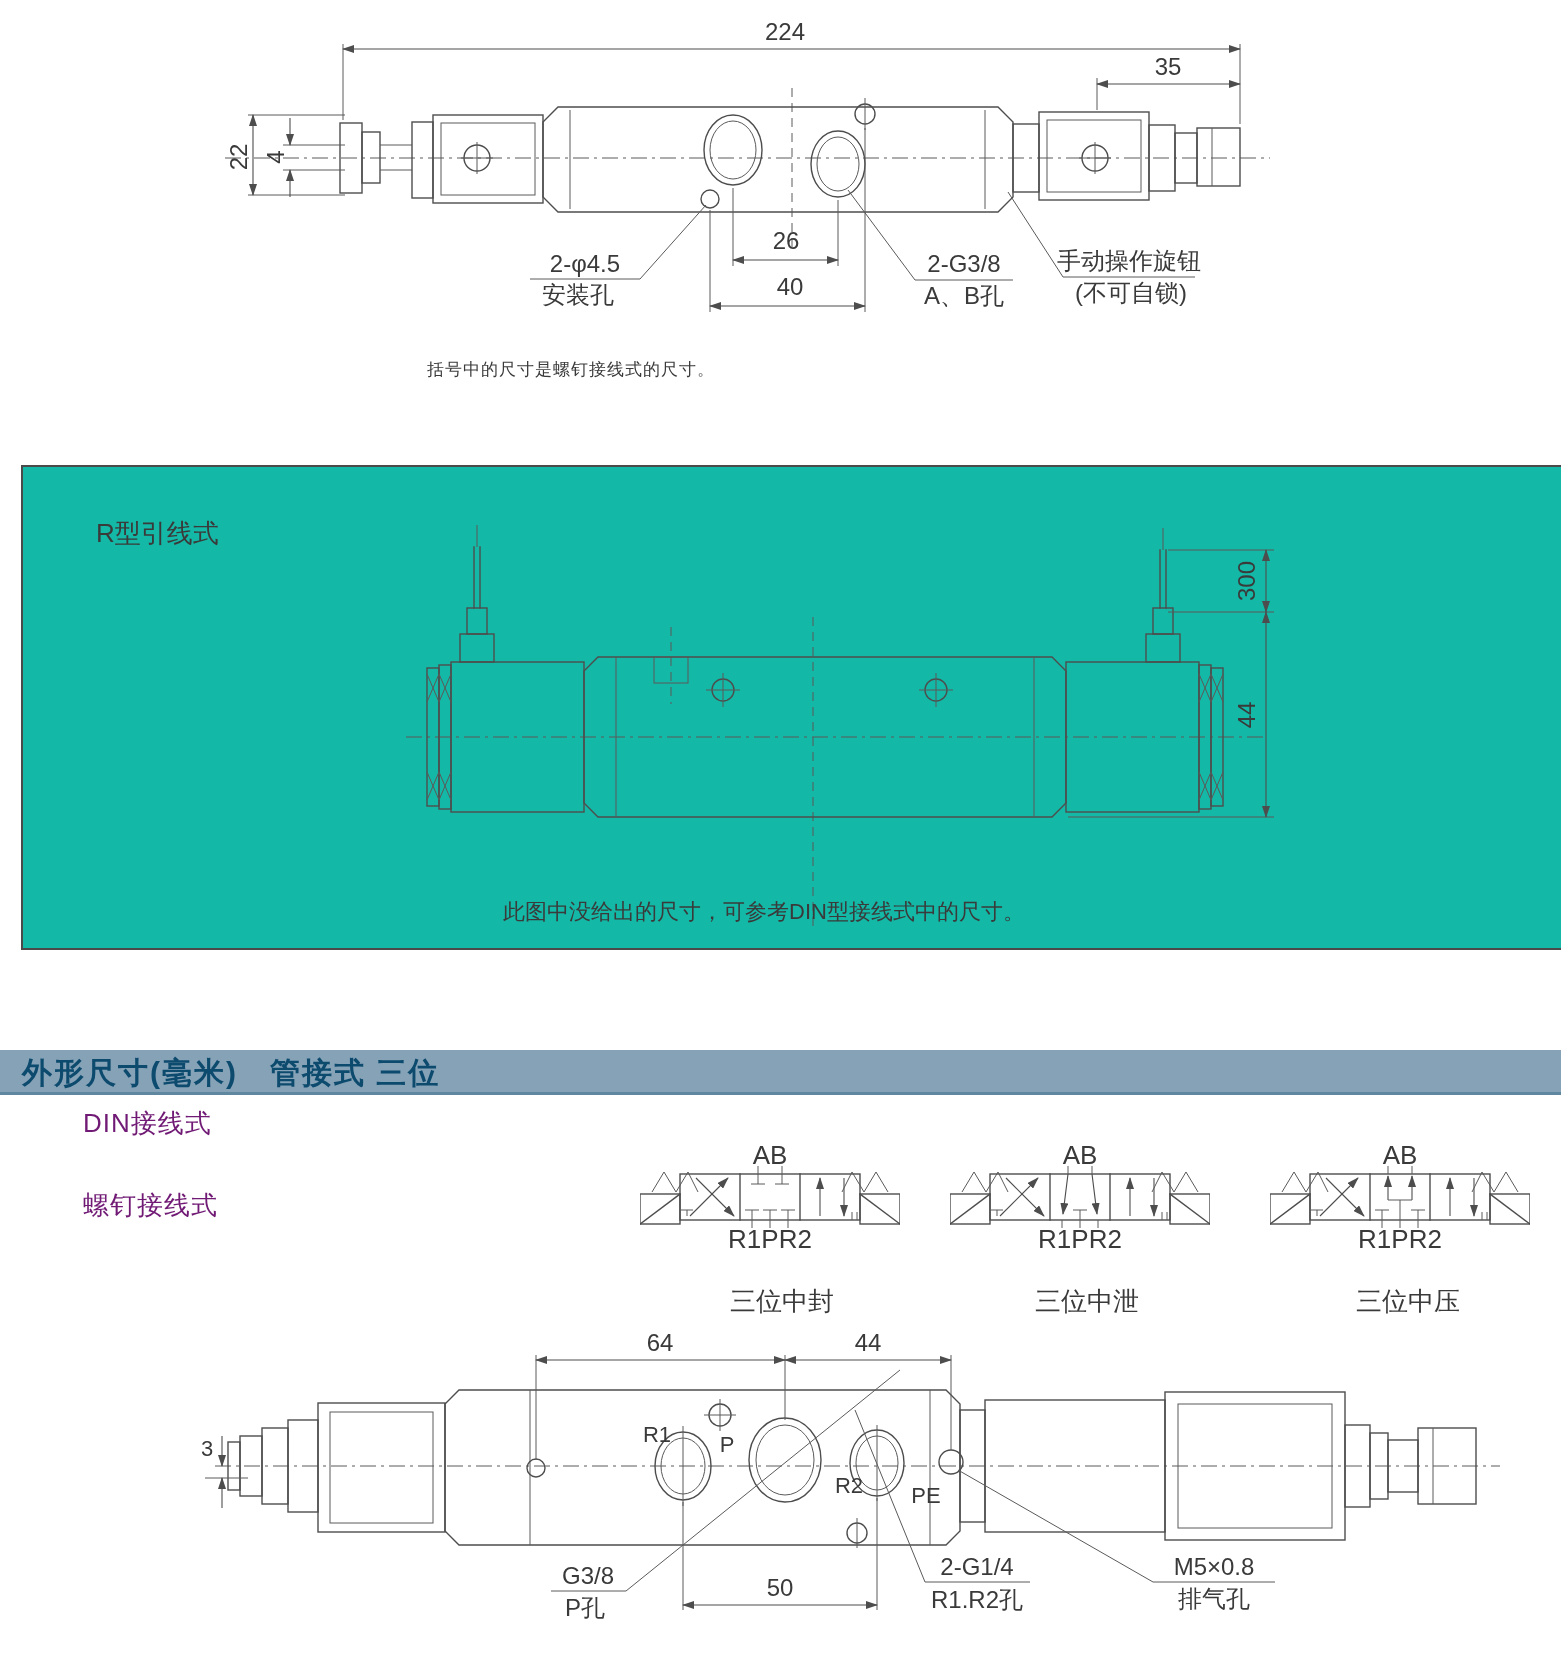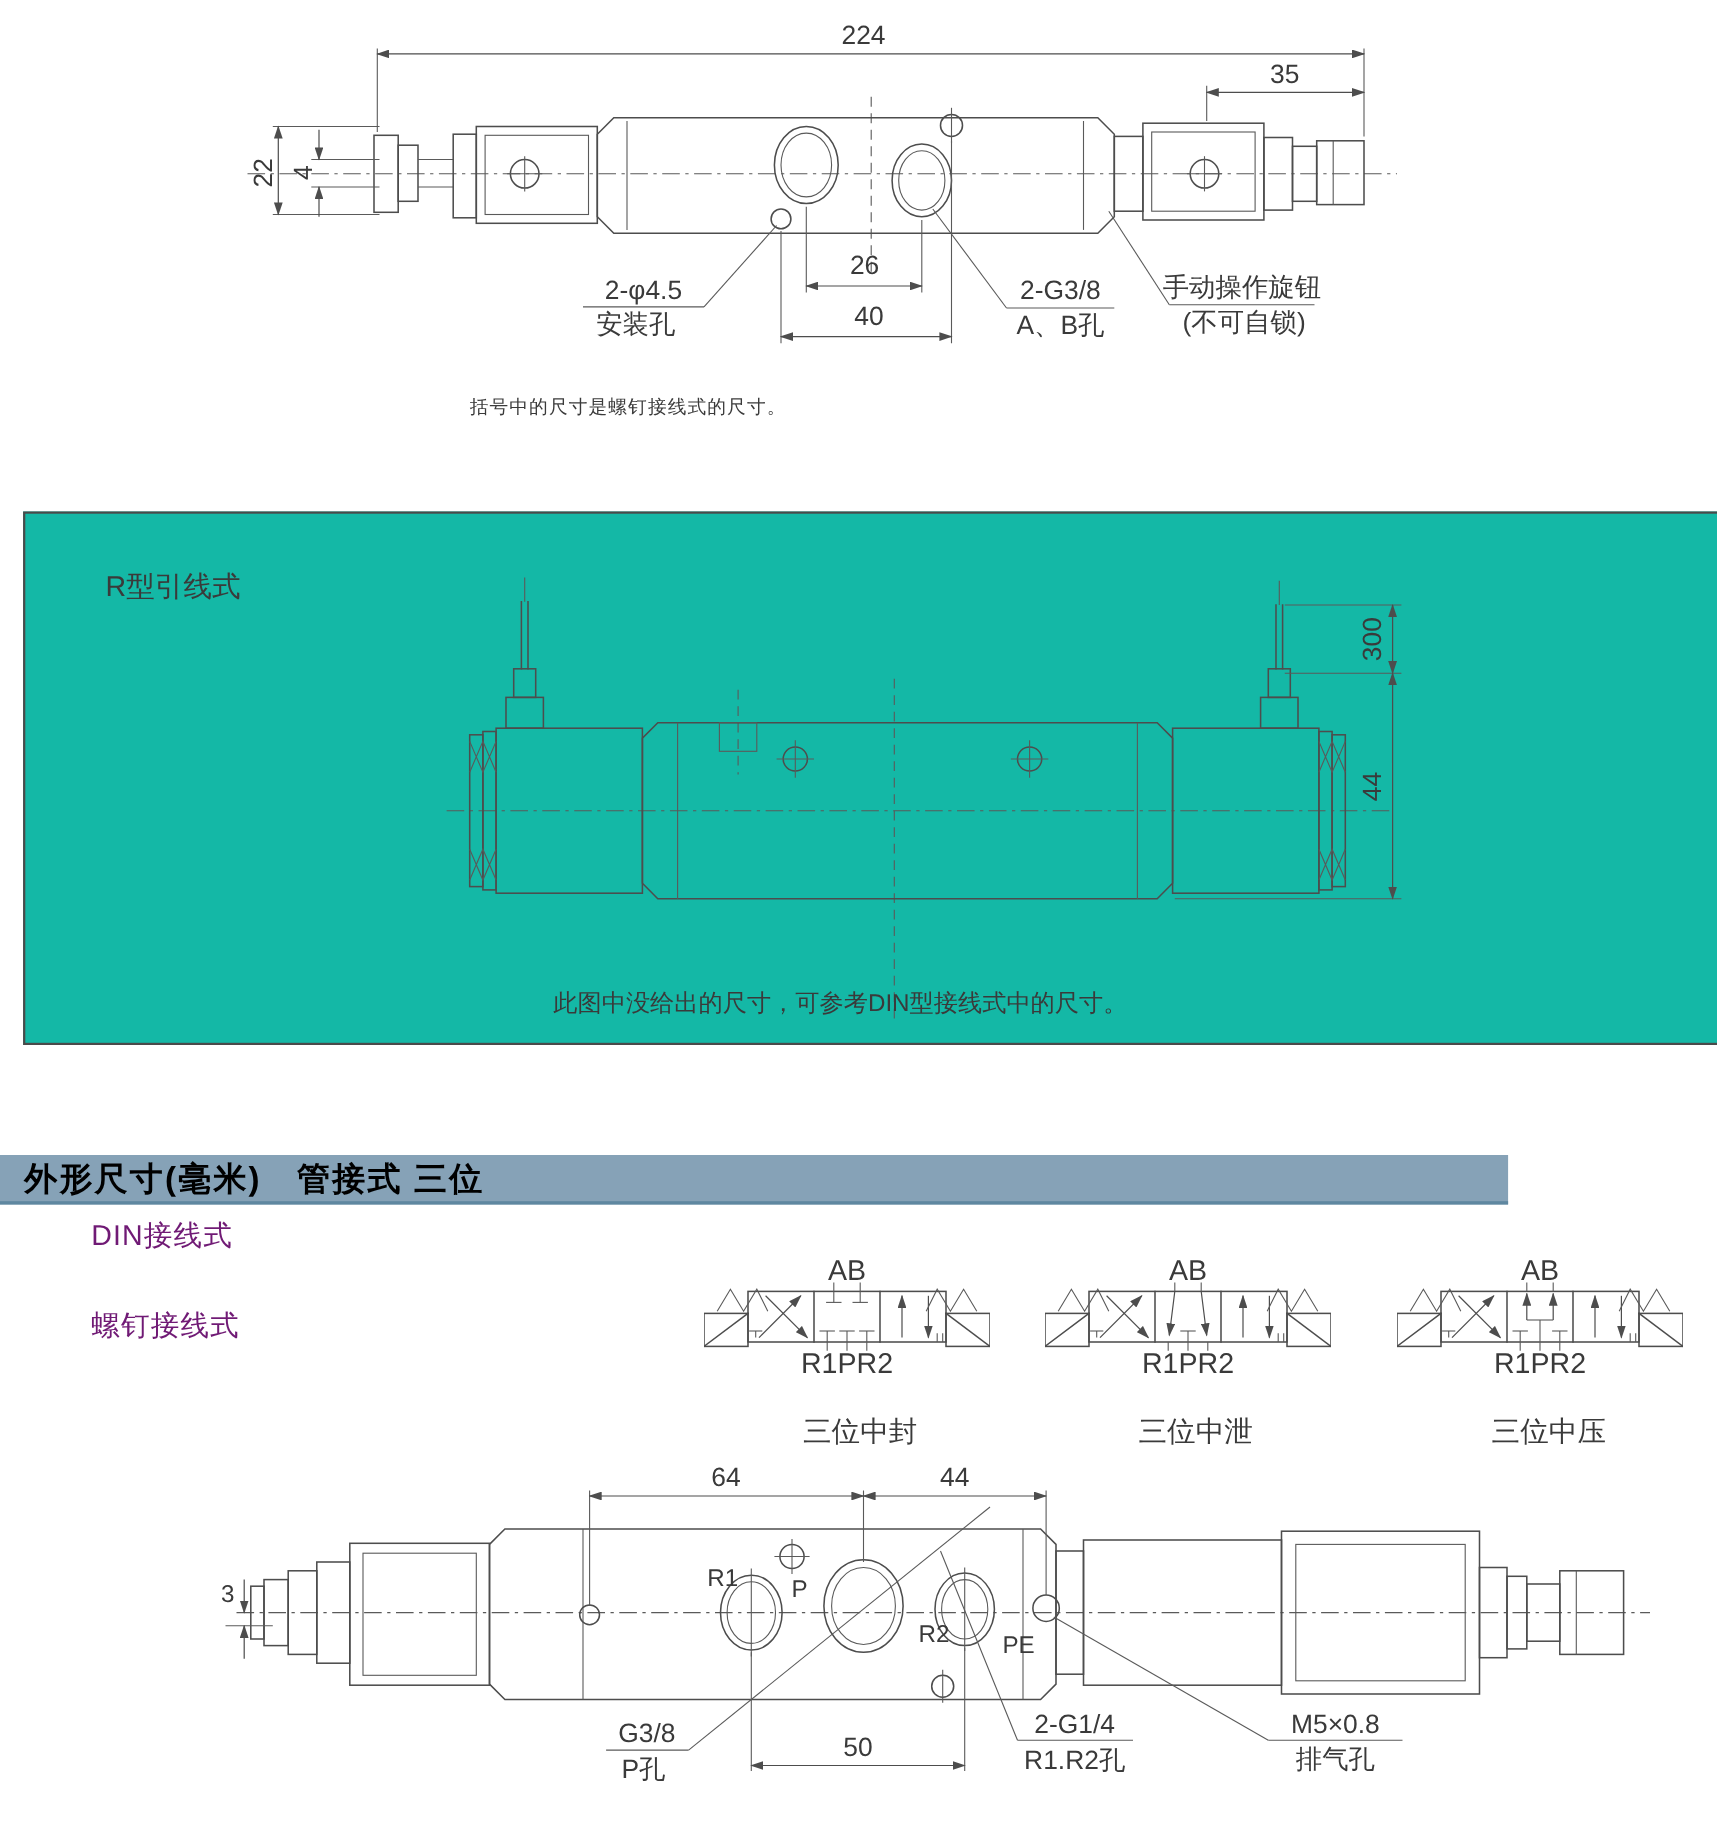--- a/index.html
+++ b/index.html
@@ -10,22 +10,22 @@
   .ln{stroke:#4d4d4d;stroke-width:1.4;fill:none;stroke-linecap:square;}
   .thin{stroke:#5a5a5a;stroke-width:1;fill:none;}
   .dim{stroke:#4d4d4d;stroke-width:1.1;fill:none;}
   .cl{stroke:#5a5a5a;stroke-width:1;fill:none;stroke-dasharray:16 5 3 5;}
   .dash{stroke:#5a5a5a;stroke-width:1;fill:none;stroke-dasharray:9 6;}
   .t22{font-size:22px;}
   .t24{font-size:24px;}
   .t26{font-size:26px;}
   .note{position:absolute;font-size:17px;color:#3a3a3a;letter-spacing:1px;}
   .rbox{position:absolute;left:21px;top:465px;width:1542px;height:481px;border:2px solid #4a4a4a;background:#14b8a6;text-decoration:underline;}
-  .hbar{position:absolute;left:0;top:1050px;width:1371px;height:45px;line-height:45px;
-        padding-left:22px;box-sizing:border-box;font-size:30px;font-weight:bold;color:#000000;letter-spacing:2px;}
+  .hbar{position:absolute;left:0;top:1050px;width:1561px;height:45px;line-height:45px;
+        padding-left:22px;box-sizing:border-box;font-size:30px;font-weight:bold;color:#0c4a6e;letter-spacing:2px;}
   .wiring{position:absolute;left:83px;font-size:26px;color:#701a75;letter-spacing:1px;}
 </style>
 </head>
 <body>
 
 <div class="page">
 
   <svg style="top:0" width="1561" height="335" viewBox="0 0 1561 335">
     <defs>
       <marker id="arr" markerWidth="12" markerHeight="8" refX="11" refY="4" orient="auto-start-reverse" markerUnits="userSpaceOnUse">

